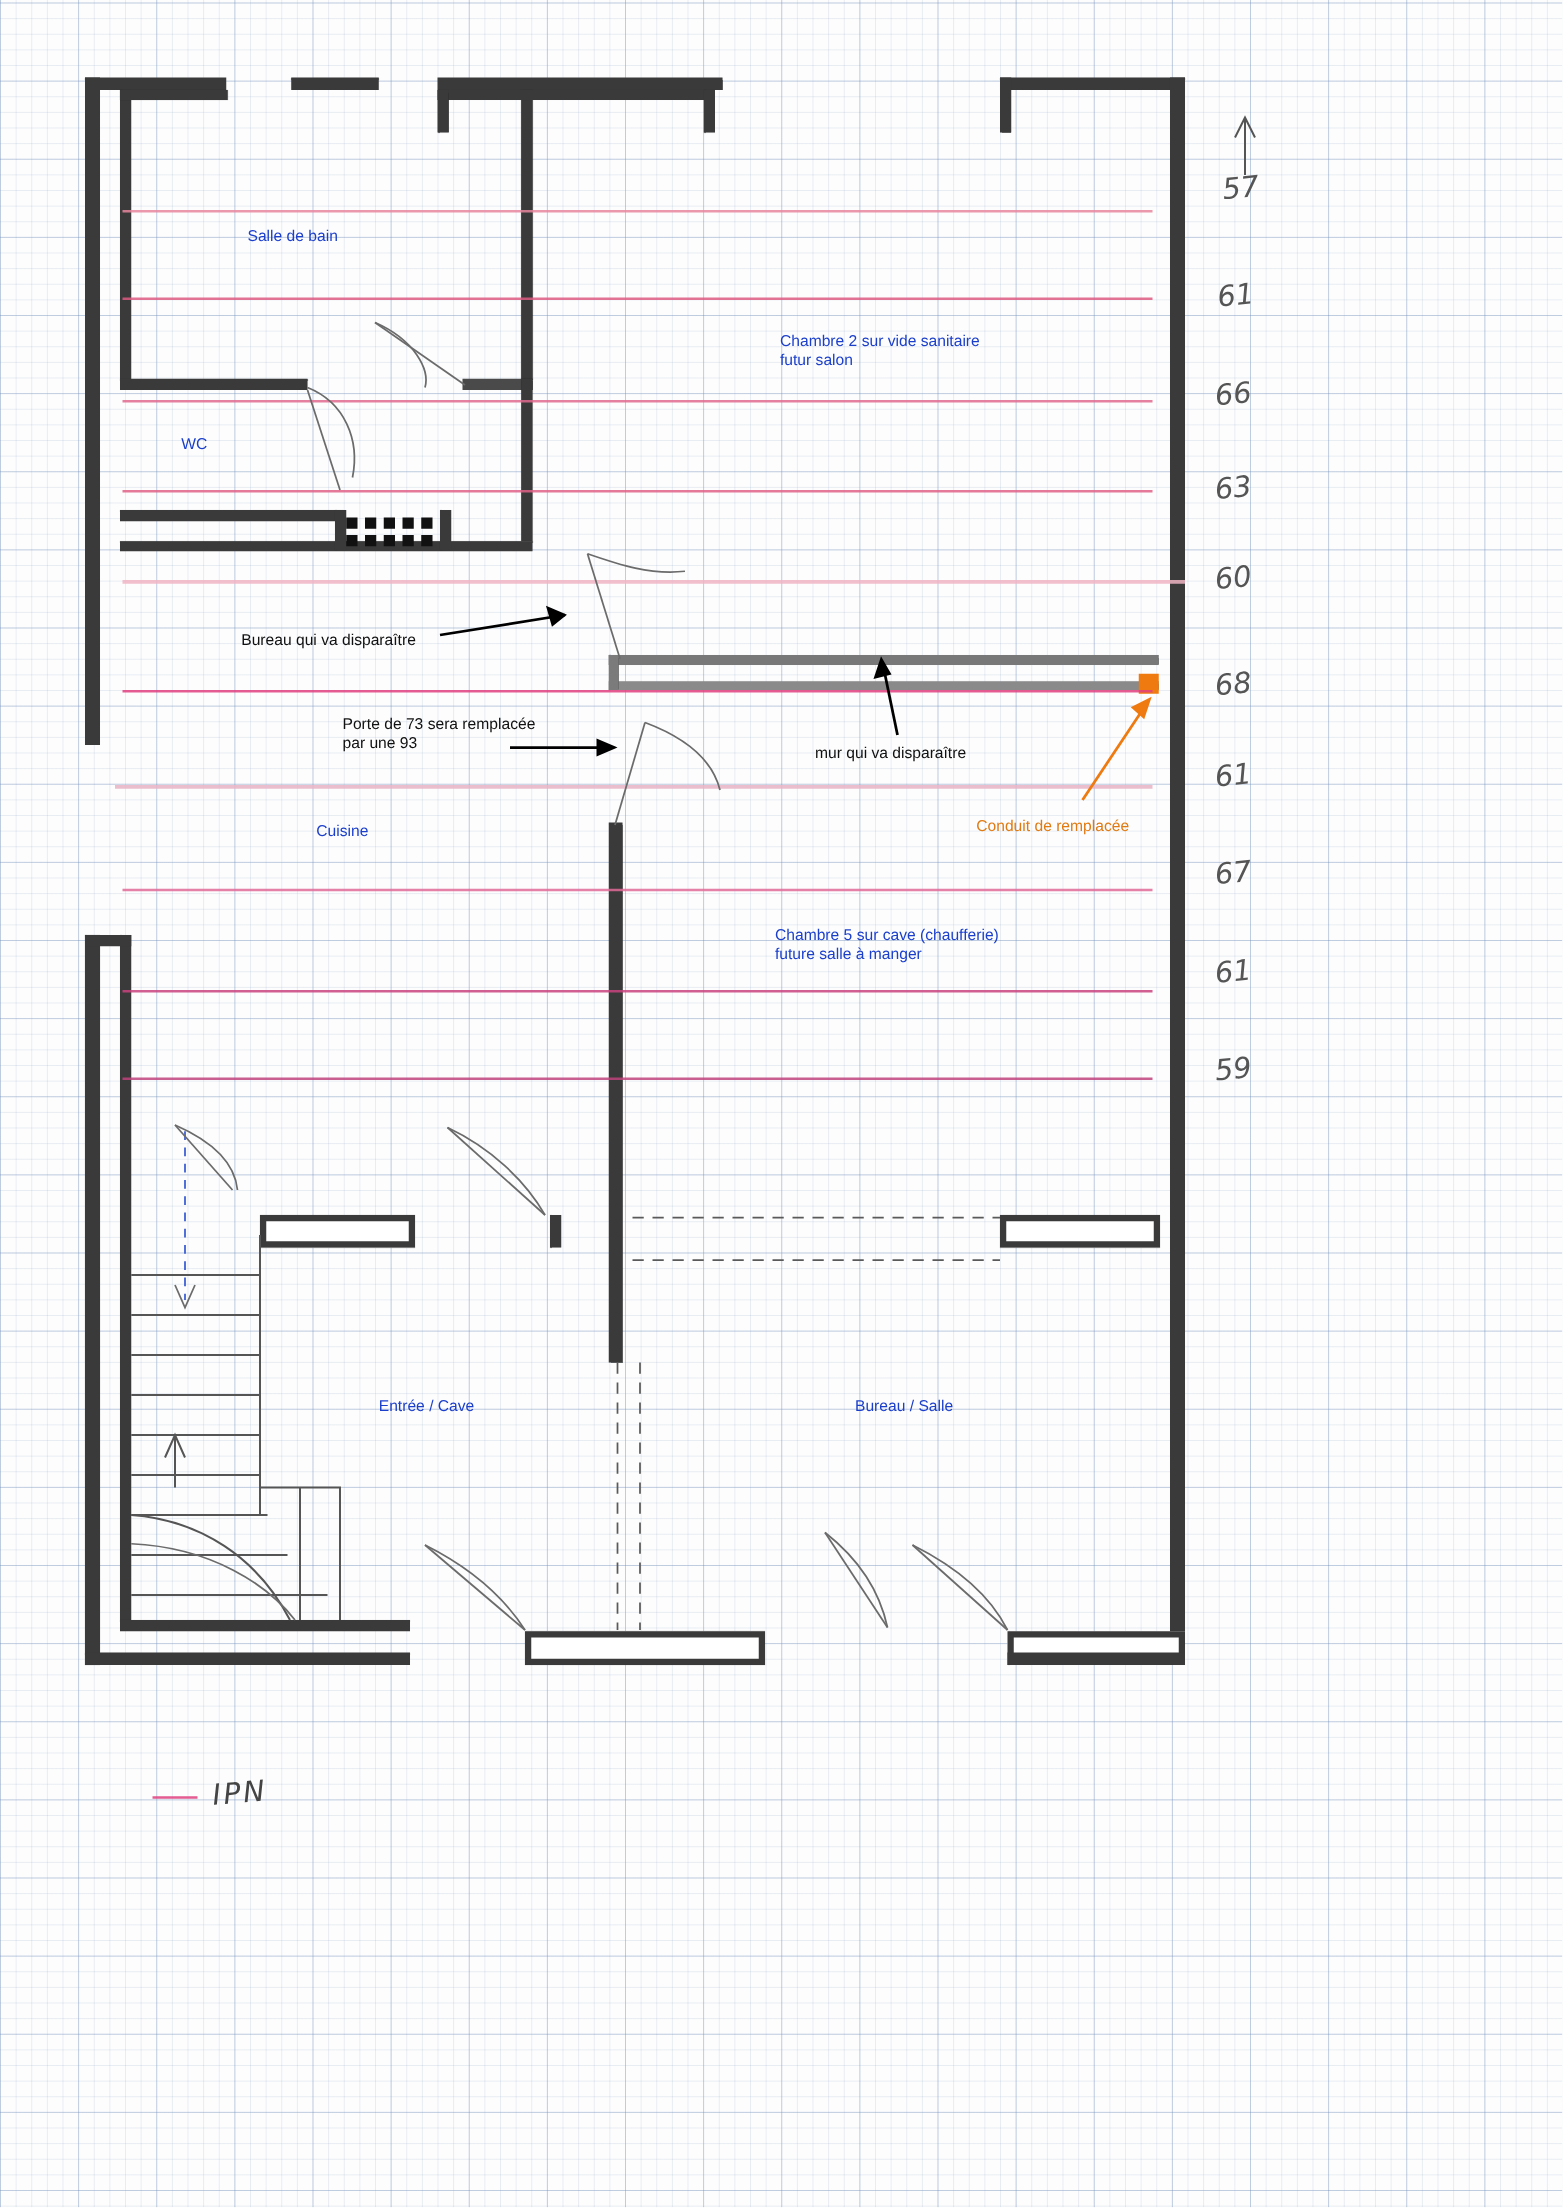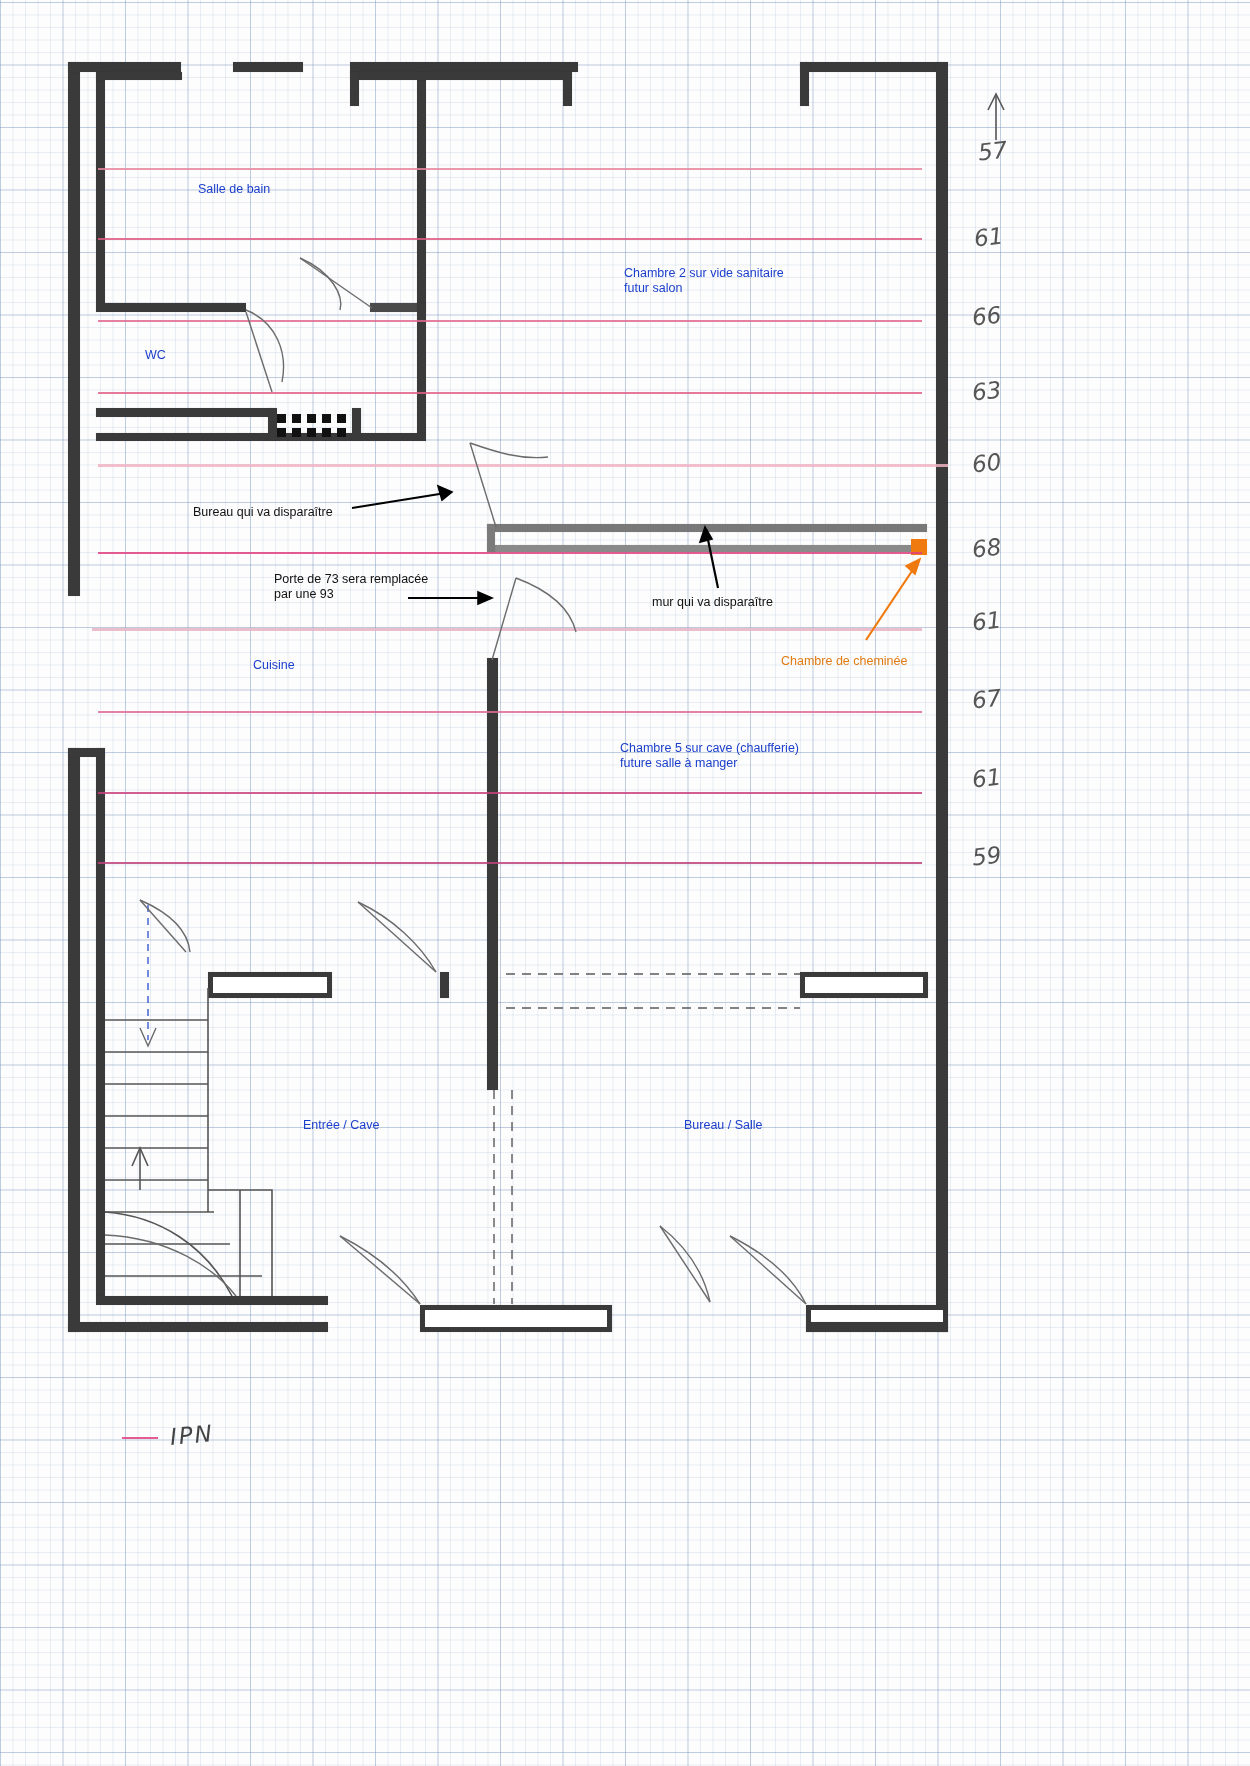--- a/index.html
+++ b/index.html
@@ -249,21 +249,21 @@
   <div class="lbl" style="left:253px;top:658px;">Cuisine</div>
   <div class="lbl" style="left:620px;top:741px;">Chambre 5 sur cave (chaufferie)
 future salle à manger</div>
   <div class="lbl" style="left:303px;top:1118px;">Entrée / Cave</div>
   <div class="lbl" style="left:684px;top:1118px;">Bureau / Salle</div>
 
   <div class="note" style="left:193px;top:505px;">Bureau qui va disparaître</div>
   <div class="note" style="left:274px;top:572px;">Porte de 73 sera remplacée
 par une 93</div>
   <div class="note" style="left:652px;top:595px;">mur qui va disparaître</div>
-  <div class="note-orange" style="left:781px;top:654px;">Chambre de cheminée</div>
+  <div class="note-orange" style="left:781px;top:654px;">Conduit de remplacée</div>
 
   <div class="dim" style="left:978px;top:138px;">57</div>
   <div class="dim" style="left:974px;top:224px;">61</div>
   <div class="dim" style="left:972px;top:303px;">66</div>
   <div class="dim" style="left:972px;top:378px;">63</div>
   <div class="dim" style="left:972px;top:450px;">60</div>
   <div class="dim" style="left:972px;top:535px;">68</div>
   <div class="dim" style="left:972px;top:608px;">61</div>
   <div class="dim" style="left:972px;top:686px;">67</div>
   <div class="dim" style="left:972px;top:765px;">61</div>

